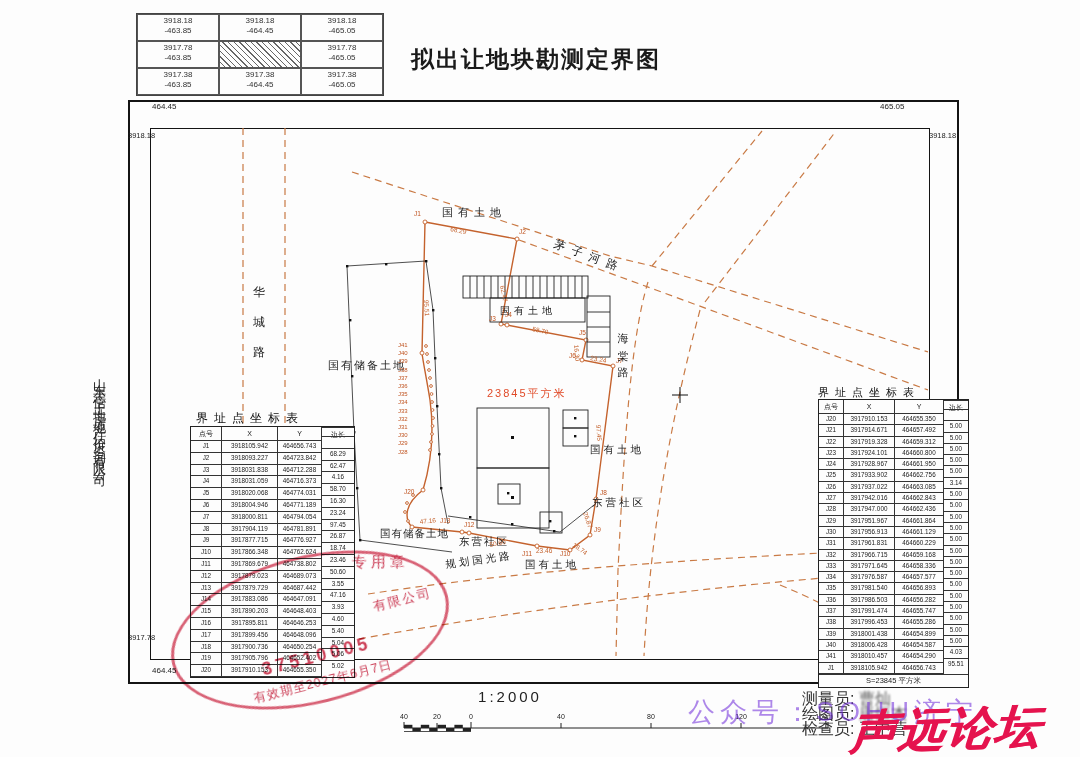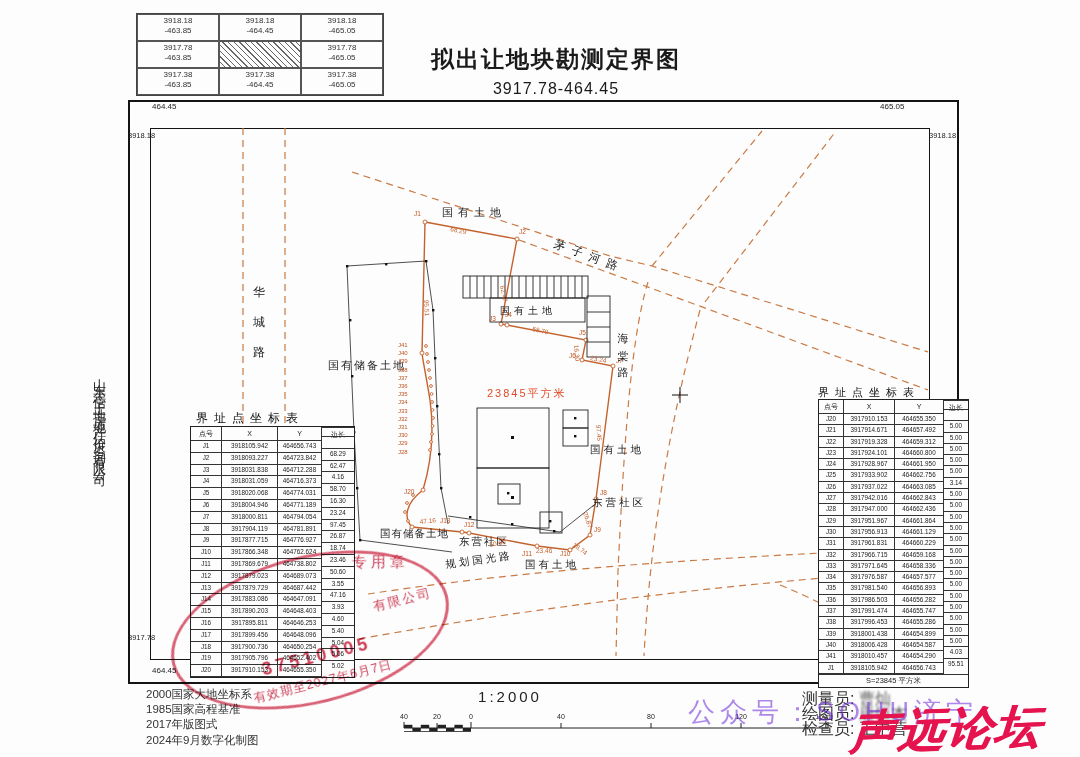--- a/index.html
+++ b/index.html
@@ -7,21 +7,21 @@
         font-family:"Liberation Sans",sans-serif;color:#1a1a1a;}
   .abs{position:absolute;}
   
   .gridtab{position:absolute;left:136px;top:13px;display:grid;
            grid-template-columns:repeat(3,82px);grid-template-rows:repeat(3,27px);
            border:1px solid #444;}
   .gridtab .cell{border:1px solid #555;font-size:8px;line-height:1.25;text-align:center;
                  padding-top:1px;color:#333;}
   .gridtab .hatch{background:repeating-linear-gradient(45deg,transparent 0 3px,#666 3px 4px);}
   
-  .titlebox{position:absolute;left:396px;top:44px;width:320px;text-align:center;}
+  .titlebox{position:absolute;left:376px;top:44px;width:320px;text-align:center;}
   .title{font-size:23px;font-weight:bold;letter-spacing:2px;}
   .subtitle{font-size:16px;margin-top:5px;letter-spacing:1px;}
   
   .oframe{position:absolute;left:128px;top:100px;width:827px;height:580px;border:2.5px solid #141414;}
   .iframe{position:absolute;left:150px;top:128px;width:778px;height:530px;border:1.3px solid #141414;}
   .corner{position:absolute;font-size:8px;color:#222;white-space:nowrap;}
   .mapsvg{position:absolute;left:150px;top:128px;z-index:1;}
   .vlabel{position:absolute;writing-mode:vertical-rl;text-orientation:upright;color:#1a1a1a;z-index:2;}
   .company{left:90px;top:368px;font-size:13px;letter-spacing:6px;color:#222;z-index:0;}
   .huacheng{left:250px;top:276px;font-size:12px;letter-spacing:30px;}
@@ -100,21 +100,20 @@
         <div>-464.45</div>
       </div>
     <div class="cell">
         <div>3917.38</div>
         <div>-465.05</div>
       </div>
   </div>
 
   <div class="titlebox">
     <div class="title">拟出让地块勘测定界图</div>
-    <div class="subtitle">3917.78-464.45</div>
   </div>
 
   <div class="abs vlabel company">山东志信土地房地产估价咨询有限公司</div>
 
   <div class="oframe"></div>
   <div class="iframe"></div>
   <span class="corner" style="left:152px;top:102px">464.45</span>
   <span class="corner" style="left:128px;top:131px;font-size:7.5px">3918.18</span>
   <span class="corner" style="left:880px;top:102px">465.05</span>
   <span class="corner" style="left:929px;top:131px;font-size:7.5px">3918.18</span>
@@ -612,26 +611,20 @@
     <div class="tfoot">S=23845 平方米</div>
   </div>
 
   <div class="stamp">
     <span class="st-top">专用章</span>
     <span class="st-co">有限公司</span>
     <span class="st-num">37510005</span>
     <span class="st-val">有效期至2027年6月7日</span>
   </div>
 
-  <div class="notes">
-    <div>2000国家大地坐标系</div>
-    <div>1985国家高程基准</div>
-    <div>2017年版图式</div>
-    <div>2024年9月数字化制图</div>
-  </div>
 
   <div class="scaletxt">1:2000</div>
   <svg class="scalesvg" width="440" height="30" viewBox="0 0 440 30">
     <g stroke="#222" stroke-width="1" fill="none">
       <path d="M8,20 H432"></path>
       <path d="M8,14 V20 M41,15 V20 M75,14 V20 M165,15 V20 M255,15 V20 M345,15 V20 M432,14 V20"></path>
       <path d="M8,23.5 H75" stroke-width="0.8"></path>
     </g>
     <g fill="#222">
       <rect x="8" y="16.8" width="8.4" height="3.2"></rect>

